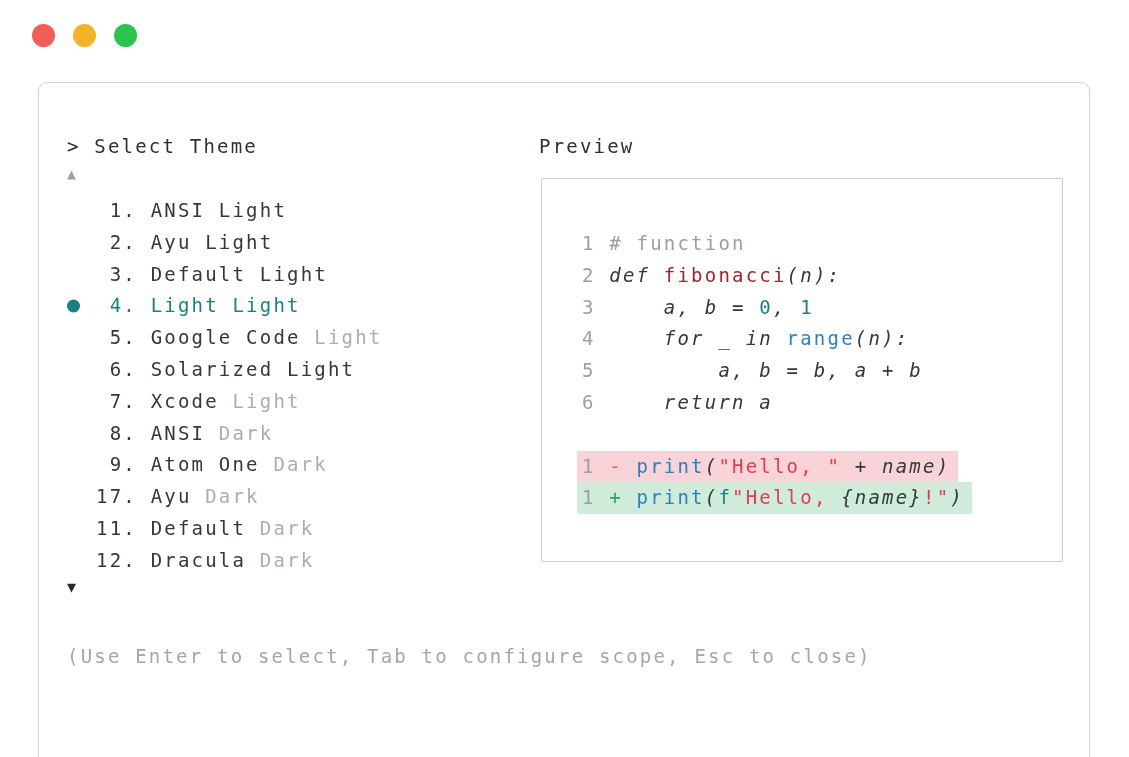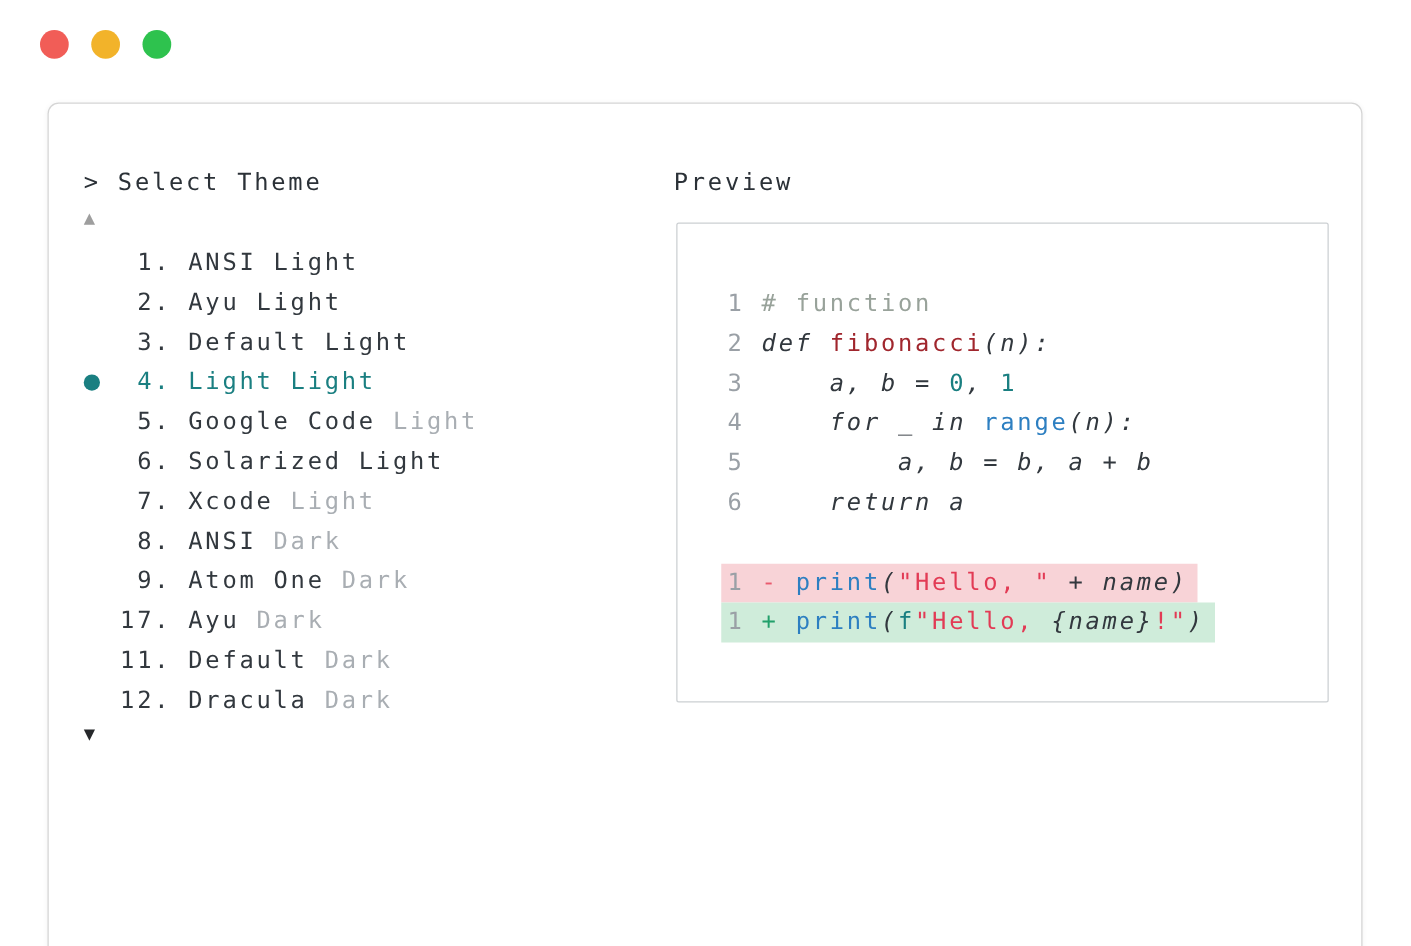--- a/index.html
+++ b/index.html
@@ -92,17 +92,18 @@
       <div class="theme-row"><span class="bullet"></span><span class="num">7.</span><span class="name"> Xcode</span><span class="suffix muted"> Light</span></div>
       <div class="theme-row"><span class="bullet"></span><span class="num">8.</span><span class="name"> ANSI</span><span class="suffix muted"> Dark</span></div>
       <div class="theme-row"><span class="bullet"></span><span class="num">9.</span><span class="name"> Atom One</span><span class="suffix muted"> Dark</span></div>
       <div class="theme-row"><span class="bullet"></span><span class="num">17.</span><span class="name"> Ayu</span><span class="suffix muted"> Dark</span></div>
       <div class="theme-row"><span class="bullet"></span><span class="num">11.</span><span class="name"> Default</span><span class="suffix muted"> Dark</span></div>
       <div class="theme-row"><span class="bullet"></span><span class="num">12.</span><span class="name"> Dracula</span><span class="suffix muted"> Dark</span></div>
     </div>
 
   <div class="scroll-down">▼</div>
 
+  <div class="help">(Use Enter to select, Tab to configure scope, Esc to close)</div>
 
   <div class="preview-box">
     <div class="code"><div class="code-row"><span class="ln">1</span><span class="tok-comment"> # function</span></div><div class="code-row"><span class="ln">2</span><span class="tok-plain"> def </span><span class="tok-funcname">fibonacci</span><span class="tok-plain">(n):</span></div><div class="code-row"><span class="ln">3</span><span class="tok-plain">     a, b = </span><span class="tok-number">0</span><span class="tok-plain">, </span><span class="tok-number">1</span></div><div class="code-row"><span class="ln">4</span><span class="tok-plain">     for _ in </span><span class="tok-call">range</span><span class="tok-plain">(n):</span></div><div class="code-row"><span class="ln">5</span><span class="tok-plain">         a, b = b, a + b</span></div><div class="code-row"><span class="ln">6</span><span class="tok-plain">     return a</span></div><div class="code-row">&nbsp;</div><div class="code-row"><span class="diff-wrap removed"><span class="ln">1</span><span class="tok-diffminus"> - </span><span class="tok-call">print</span><span class="tok-plain">(</span><span class="tok-string">"Hello, "</span><span class="tok-plain"> + name)</span></span></div><div class="code-row"><span class="diff-wrap added"><span class="ln">1</span><span class="tok-diffplus"> + </span><span class="tok-call">print</span><span class="tok-plain">(</span><span class="tok-number">f</span><span class="tok-string">"Hello, </span><span class="tok-plain">{name}</span><span class="tok-string">!"</span><span class="tok-plain">)</span></span></div></div>
   </div>
 </div>
 
 </body></html>

